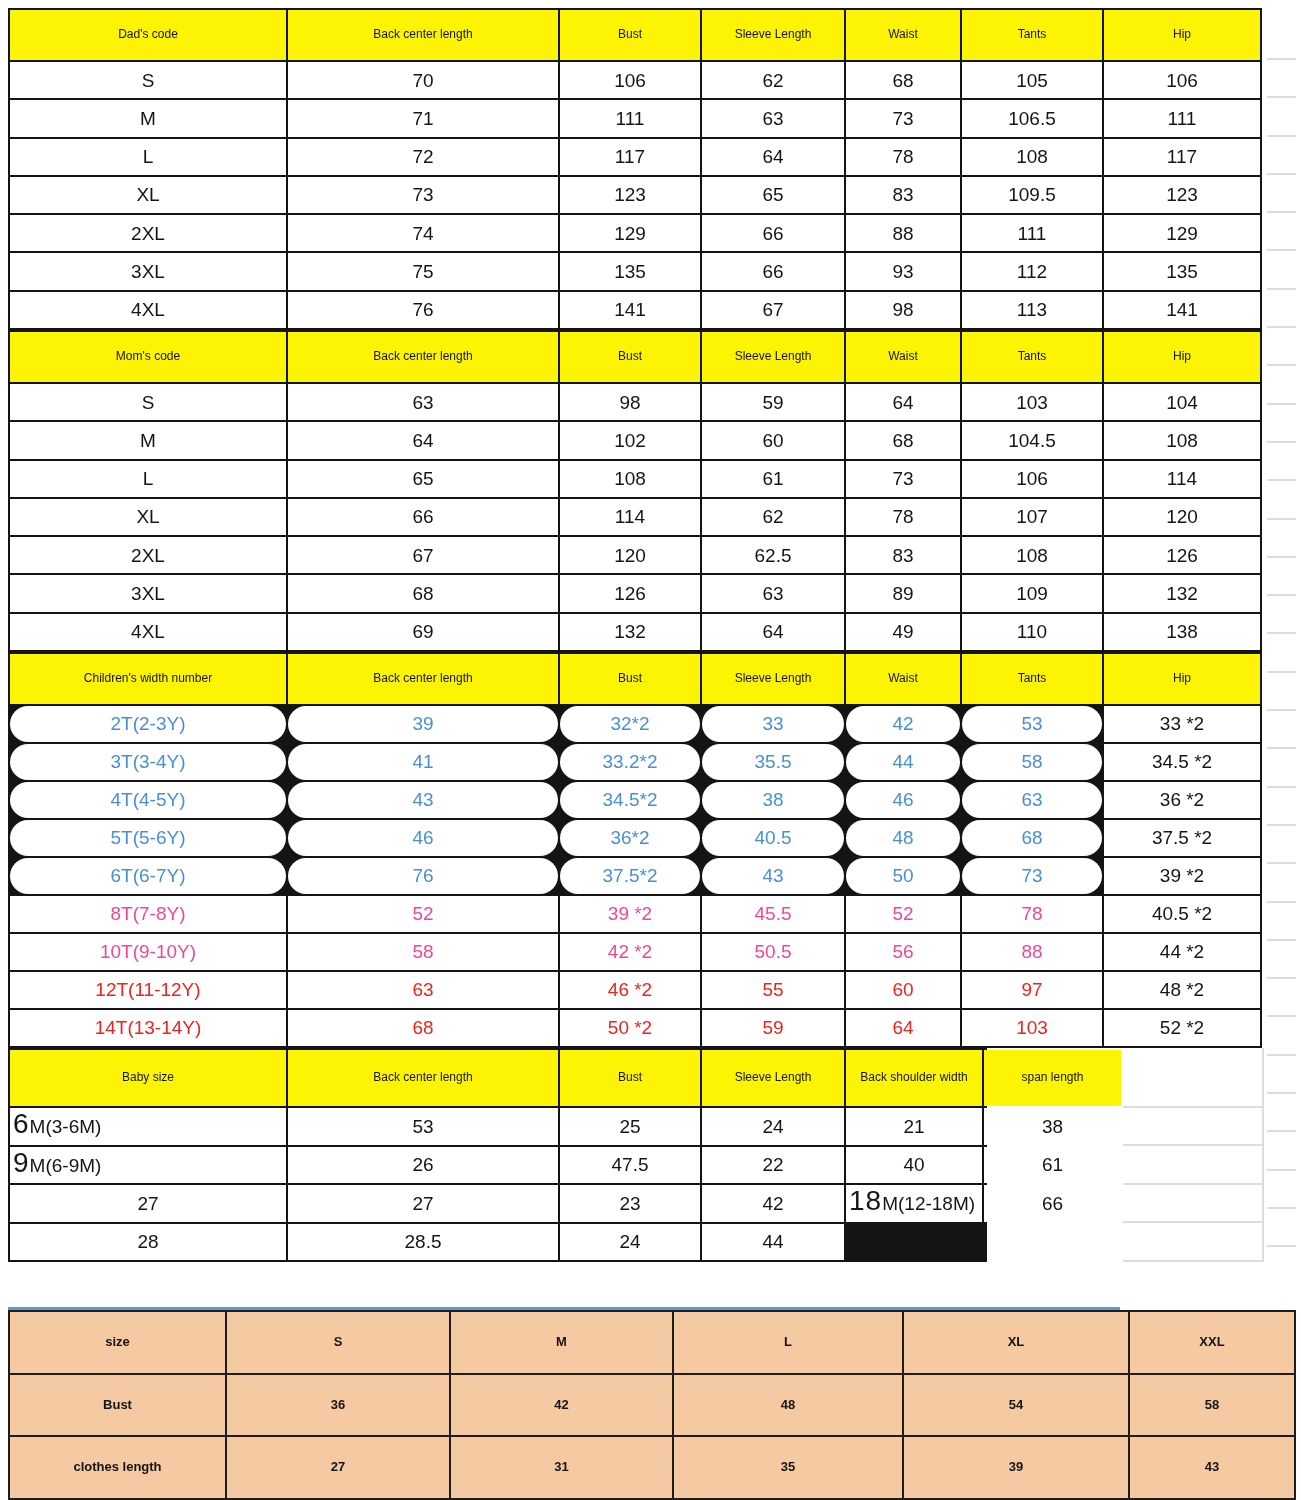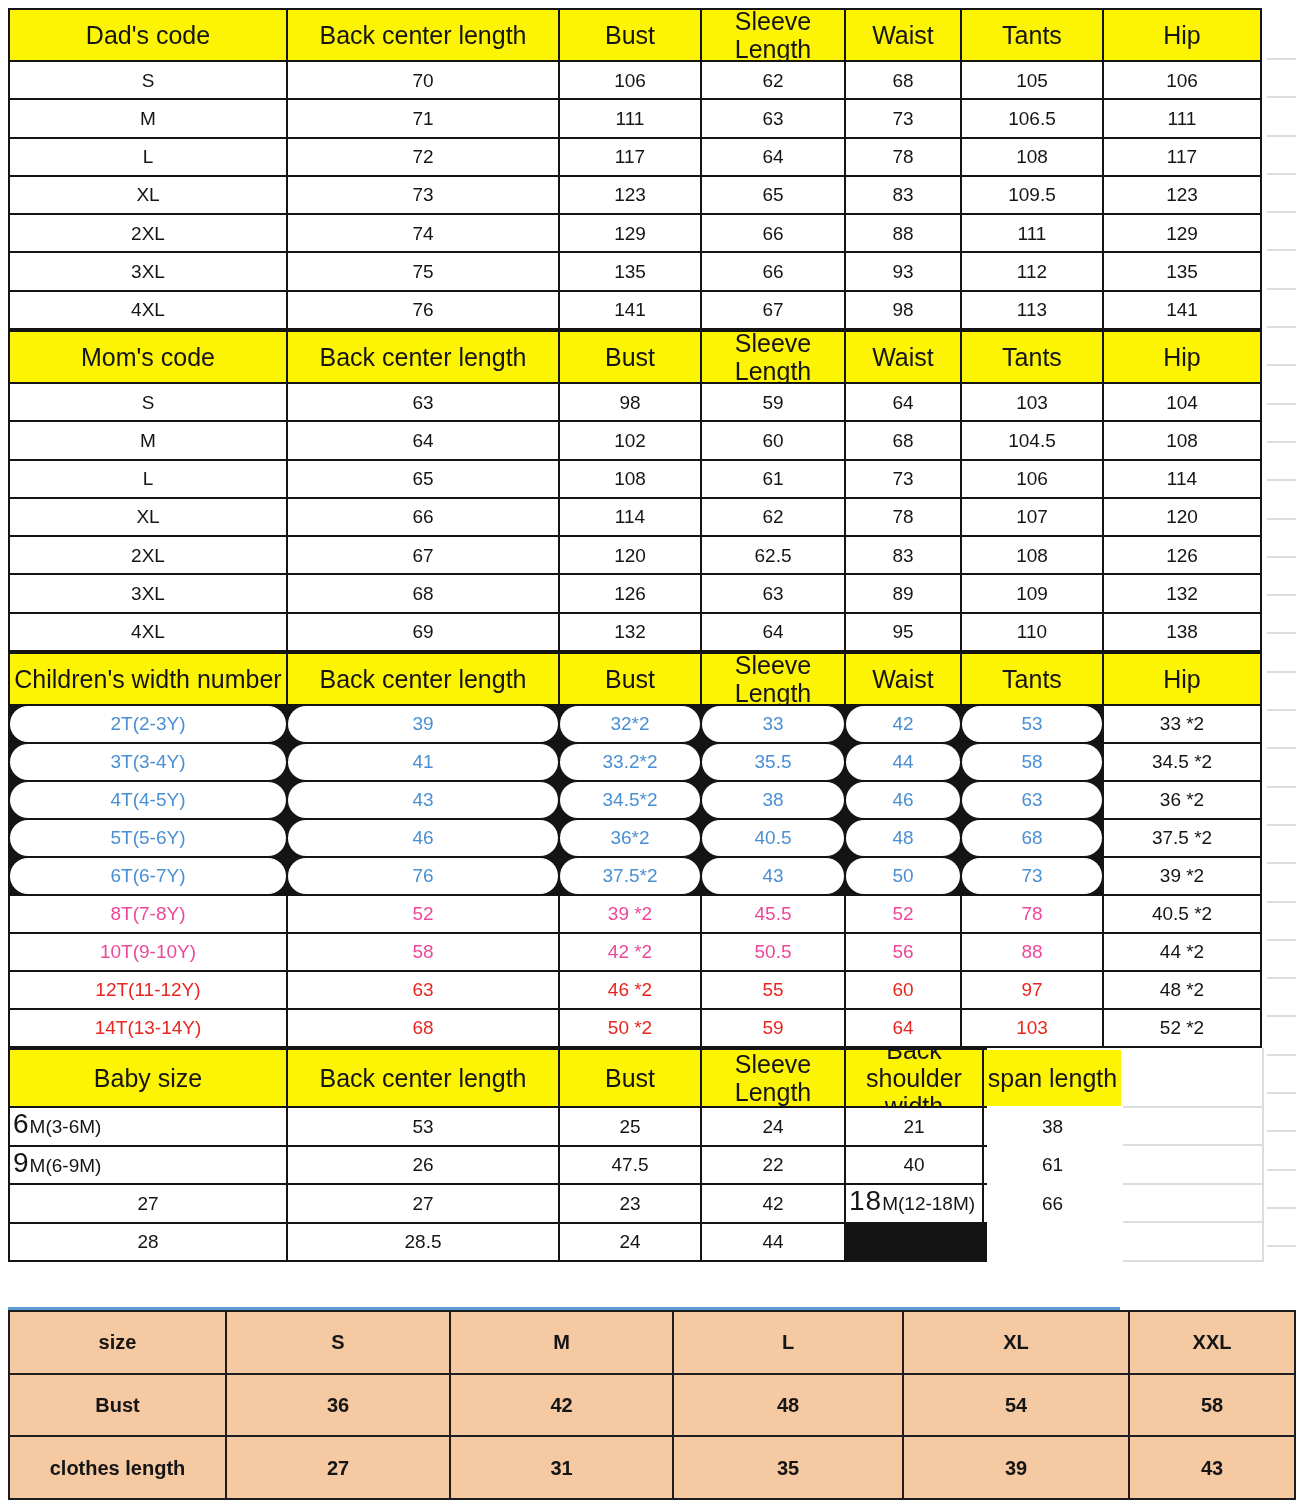--- a/index.html
+++ b/index.html
@@ -3,40 +3,40 @@
 <meta charset="utf-8">
 <style>
   html,body{margin:0;padding:0;background:#ffffff;}
   body{font-family:"Liberation Sans","DejaVu Sans",sans-serif;color:#151515;}
   #canvas{position:relative;width:1301px;height:1500px;background:#ffffff;overflow:hidden;}
 
   
   .tbl{position:absolute;left:8px;display:grid;background:#141414;border:2px solid #141414;gap:2px;width:1254px;box-sizing:border-box;}
   .cell{background:#ffffff;display:flex;align-items:center;justify-content:center;
         font-size:19px;line-height:1.12;text-align:center;overflow:hidden;}
-  .hd{background:#fdf403;font-size:25px;}
+  .hd{background:#fdf403;font-size:12px;}
   .sec-main{grid-template-columns:276px 270px 140px 142px 114px 140px 156px;grid-template-rows:50px;}
   .sec-dad{top:8px;grid-auto-rows:36.3px;}
   .sec-mom{top:330px;grid-auto-rows:36.3px;}
   .sec-children{top:652px;grid-auto-rows:36px;}
   .sec-baby{top:1048px;width:979px;grid-template-columns:276px 270px 140px 142px 136px 137px;
             grid-template-rows:56px;grid-auto-rows:36.5px;}
   .baby-label{justify-content:flex-start;align-items:baseline;padding-left:3px;}
   .baby-label .big{font-size:28px;letter-spacing:1px;}
   .c-blue{color:#4a8fd3;border-radius:18px;}
   .c-navy{color:#ec4899;}
   .c-red{color:#e8251f;}
 
   
   .puppy-bar{position:absolute;left:8px;top:1307px;width:1112px;height:46px;background:#5b9bd5;
              border-bottom:1px solid #0c4a6e;display:flex;align-items:center;box-sizing:border-box;}
   .puppy-bar span{font-size:21px;color:#111;margin-left:90px;}
   .sec-puppy{top:1310px;width:1288px;background:#1d1d1d;border:2px solid #1d1d1d;
              grid-template-columns:215px 222px 221px 228px 224px 164px;grid-auto-rows:60.7px;}
-  .sec-puppy .cell{background:#f5c9a2;font-weight:700;font-size:20px;}
+  .sec-puppy .cell{background:#f5c9a2;font-weight:700;font-size:13px;}
 
   
   .faint-strip{position:absolute;left:1267px;top:58px;width:29px;height:1204px;
      background:repeating-linear-gradient(to bottom,#dcdcdc 0 2px,transparent 2px 38.3px);}
   .faint-baby-gap{position:absolute;left:1123px;top:1106px;width:139px;height:156px;
      background:repeating-linear-gradient(to bottom,#dcdcdc 0 2px,transparent 2px 38.5px);}
   .faint-vline{position:absolute;left:1262px;top:1048px;width:2px;height:214px;background:#dcdcdc;}
 </style>
 </head>
 <body>
@@ -165,21 +165,21 @@
       <div class="cell">126</div>
       <div class="cell">63</div>
       <div class="cell">89</div>
       <div class="cell">109</div>
       <div class="cell">132</div>
 
       <div class="cell">4XL</div>
       <div class="cell">69</div>
       <div class="cell">132</div>
       <div class="cell">64</div>
-      <div class="cell">95</div>
+      <div class="cell">49</div>
       <div class="cell">110</div>
       <div class="cell">138</div>
     </div>
 
   <div class="tbl sec-main sec-children">
 
     <div class="cell hd">Children's width number</div>
     <div class="cell hd">Back center length</div>
     <div class="cell hd">Bust</div>
     <div class="cell hd">Sleeve Length</div>

